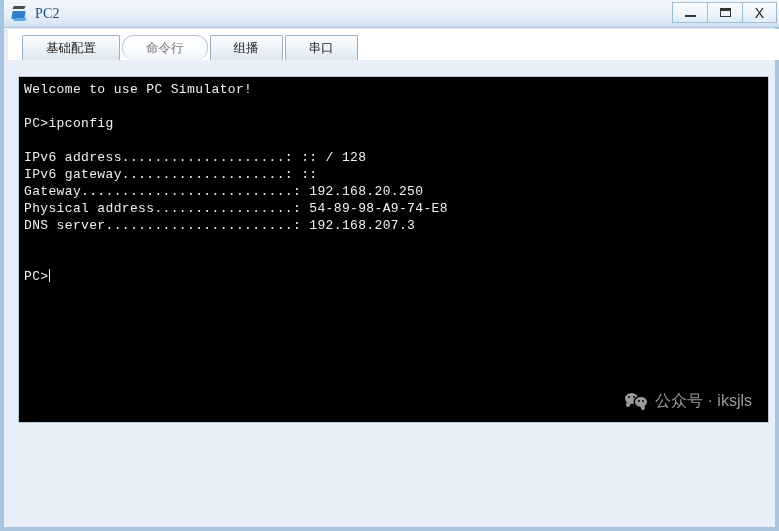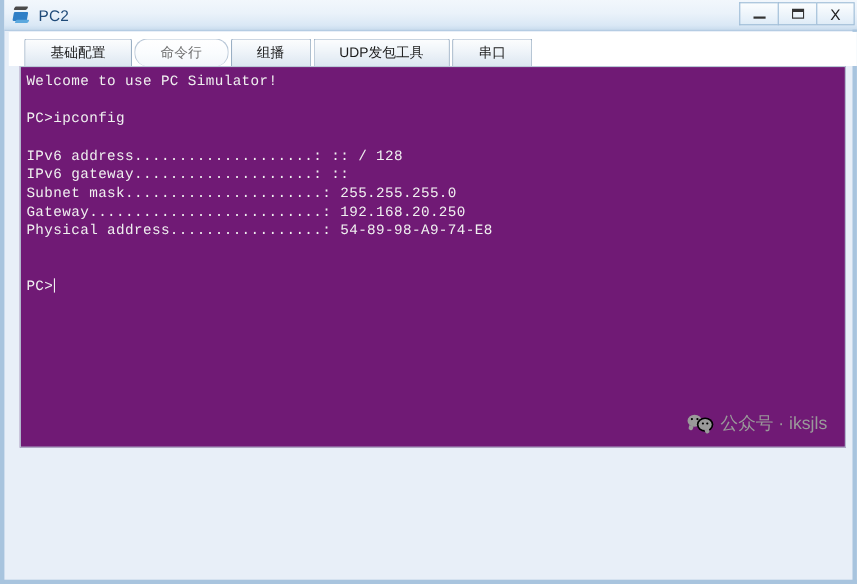--- a/index.html
+++ b/index.html
@@ -68,21 +68,21 @@
     left: 3px; top: 13px;
     width: 12px; height: 3px;
     background: #5ba8de;
     transform: skewX(-28deg);
     border-radius: 1px;
   }
   .title-text {
     margin-left: 6px;
     font-size: 14px;
     color: #1f4a78;
-    font-family: Liberation Sans, sans-serif;
+    font-family: Liberation Serif, serif;
     letter-spacing: 0.2px;
   }
   .win-buttons {
     position: absolute;
     right: 6px;
     top: 2px;
     display: flex;
     height: 22px;
   }
   .win-btn {
@@ -154,24 +154,24 @@
     background: linear-gradient(to bottom, #ffffff 0%, #fafcfe 50%, #f2f6fa 100%);
     color: #707070;
     border-color: #b7c6d6;
     border-radius: 12px;
   }
 
   
   .terminal {
     position: absolute;
     left: 14px;
-    top: 60px;
+    top: 76px;
     width: 751px;
     height: 347px;
-    background: #701a75;
+    background: #000000;
     border: 1px solid #b9c8d6;
     box-sizing: border-box;
     overflow: hidden;
   }
   .term-inner {
     padding: 4px 0 0 5px;
   }
   .term-line {
     font-family: "Liberation Mono", "DejaVu Sans Mono", monospace;
     font-size: 13px;
@@ -279,38 +279,35 @@
     <div class="tab">
       <span>基础配置</span>
     </div>
     <div class="tab active">
       <span>命令行</span>
     </div>
     <div class="tab">
       <span>组播</span>
     </div>
     <div class="tab">
-      <span>UDP发包工具</span>
-    </div>
-    <div class="tab">
       <span>串口</span>
     </div>
   </div>
 
   <div class="terminal">
     <div class="term-inner">
       <div class="term-line">Welcome to use PC Simulator!</div>
       <div class="term-line"></div>
       <div class="term-line">PC&gt;ipconfig</div>
       <div class="term-line"></div>
       <div class="term-line">IPv6 address....................: :: / 128</div>
       <div class="term-line">IPv6 gateway....................: ::</div>
-      <div class="term-line">Subnet mask......................: 255.255.255.0</div>
       <div class="term-line">Gateway..........................: 192.168.20.250</div>
       <div class="term-line">Physical address.................: 54-89-98-A9-74-E8</div>
+      <div class="term-line">DNS server.......................: 192.168.207.3</div>
       <div class="term-line"></div>
       <div class="term-line"></div>
       <div class="term-line"><span>PC&gt;</span><span></span><span class="cursor"></span></div>
     </div>
 
     <div class="watermark">
       <span class="wechat-icon">
         <span class="bubble-back"></span>
         <span class="wm-dot" style="left:3px; top:3px;"></span>
         <span class="wm-dot" style="left:8px; top:3px;"></span>

